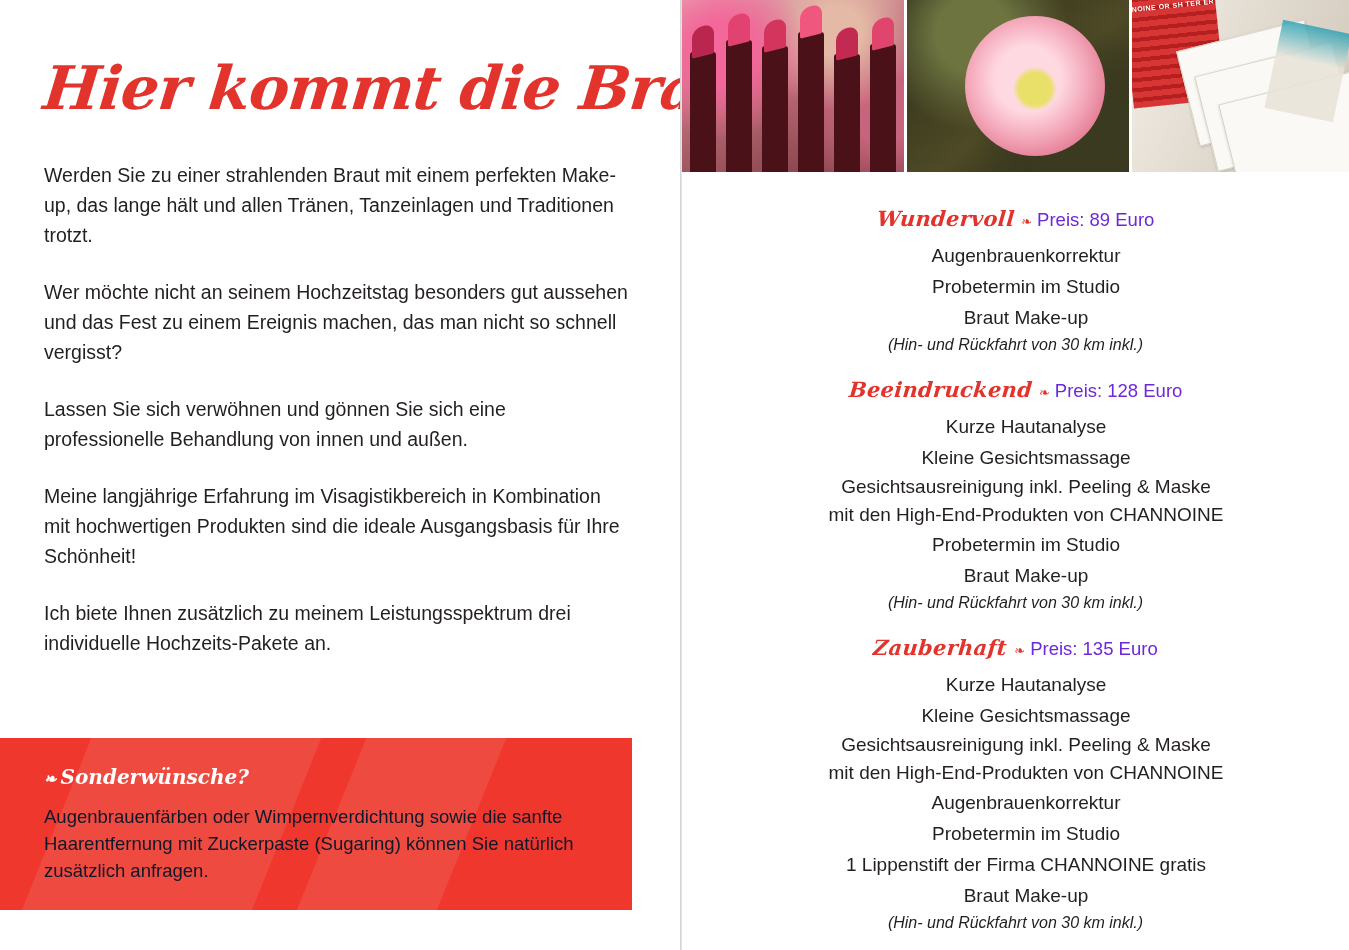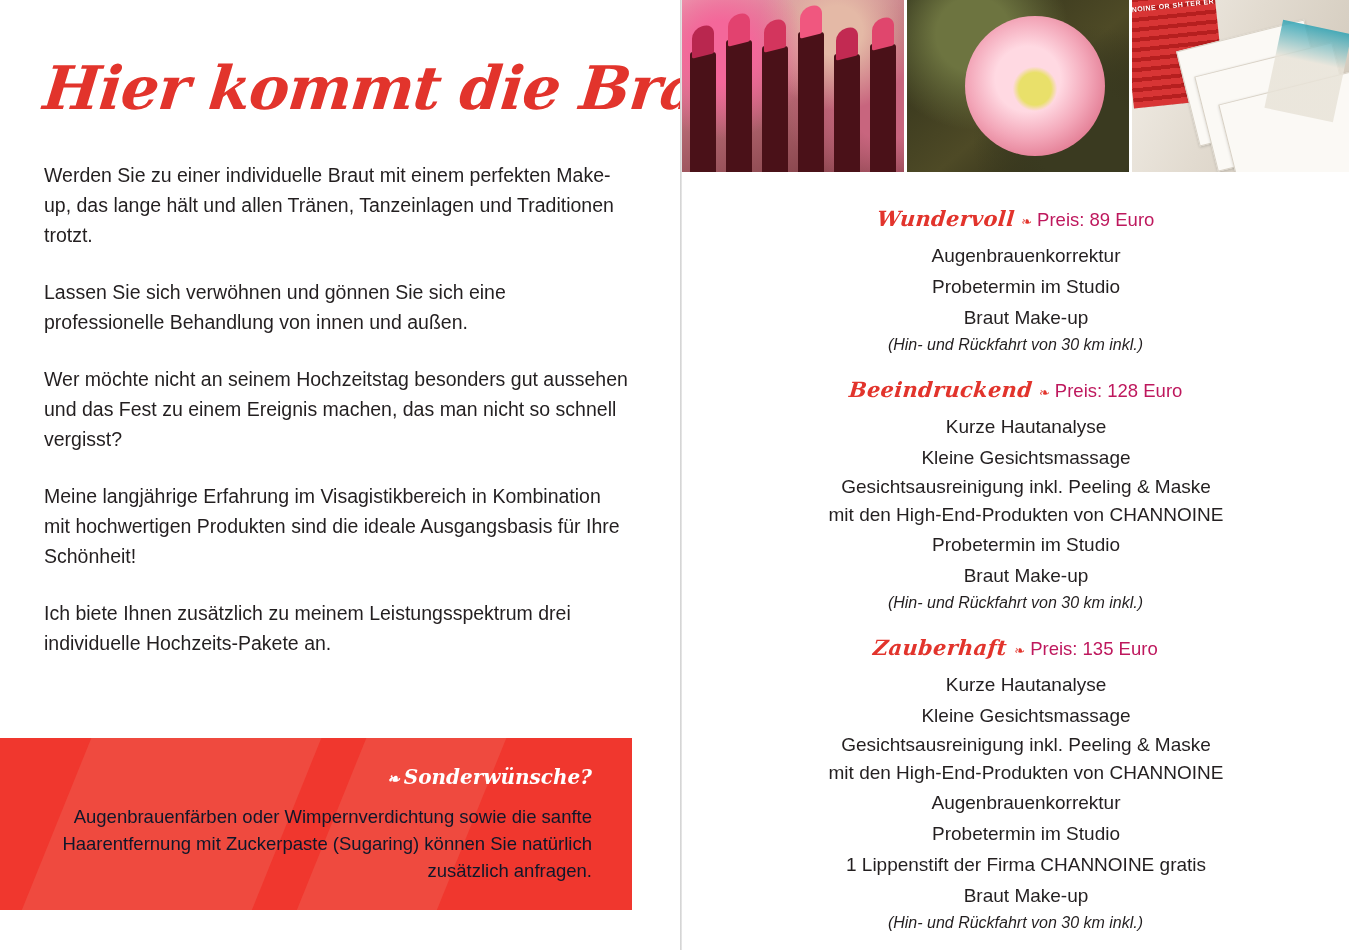--- a/index.html
+++ b/index.html
@@ -83,21 +83,20 @@
     top: -40px;
     width: 140px;
     height: 260px;
     background: #ef4a3f;
     transform: skewX(-22deg);
   }
   .box-inner {
     position: relative;
     z-index: 2;
     padding: 27px 40px 0 44px;
-    text-align: right;
   }
   #sonder-title {
     color: #ffffff;
     font-family: "DejaVu Serif", serif;
     font-style: italic;
     font-weight: bold;
     font-size: 20px;
     margin: 0 0 14px 0;
   }
   .flower-glyph {
@@ -253,21 +252,21 @@
     transform: skewX(-5deg);
     display: inline-block;
   }
   .pkg-sep {
     color: #e2342c;
     font-size: 13px;
     margin: 0 7px;
     letter-spacing: -2px;
   }
   .pkg-price {
-    color: #be185d;
+    color: #6d28d9;
     font-family: "Liberation Sans", sans-serif;
     font-size: 18.5px;
   }
   .pkg-line {
     font-size: 19px;
     line-height: 31px;
     color: #231f20;
     padding-left: 21px;
   }
   .pkg-line.tight { line-height: 28px; }
@@ -279,23 +278,23 @@
   }
 </style>
 </head>
 <body>
 
 <div id="left-page">
 
   <div id="headline">Hier kommt die Braut</div>
 
   <div id="body-copy">
-    <p>Werden Sie zu einer individuelle Braut mit einem perfekten Make-up, das lange hält und allen Tränen, Tanzeinlagen und Traditionen trotzt.</p>
+    <p>Werden Sie zu einer strahlenden Braut mit einem perfekten Make-up, das lange hält und allen Tränen, Tanzeinlagen und Traditionen trotzt.</p>
+    <p>Wer möchte nicht an seinem Hochzeitstag besonders gut aussehen und das Fest zu einem Ereignis machen, das man nicht so schnell vergisst?</p>
     <p>Lassen Sie sich verwöhnen und gönnen Sie sich eine professionelle Behandlung von innen und außen.</p>
-    <p>Wer möchte nicht an seinem Hochzeitstag besonders gut aussehen und das Fest zu einem Ereignis machen, das man nicht so schnell vergisst?</p>
     <p>Meine langjährige Erfahrung im Visagistikbereich in Kombination mit hochwertigen Produkten sind die ideale Ausgangsbasis für Ihre Schönheit!</p>
     <p>Ich biete Ihnen zusätzlich zu meinem Leistungsspektrum drei individuelle Hochzeits-Pakete an.</p>
   </div>
 
   <div id="sonderwunsch-box">
     <div class="box-inner">
       <div id="sonder-title">
         <span class="flower-glyph">❧</span><span>Sonderwünsche?</span>
       </div>
       <p id="sonder-text">Augenbrauenfärben oder Wimpernverdichtung sowie die sanfte Haarentfernung mit Zuckerpaste (Sugaring) können Sie natürlich zusätzlich anfragen.</p>

